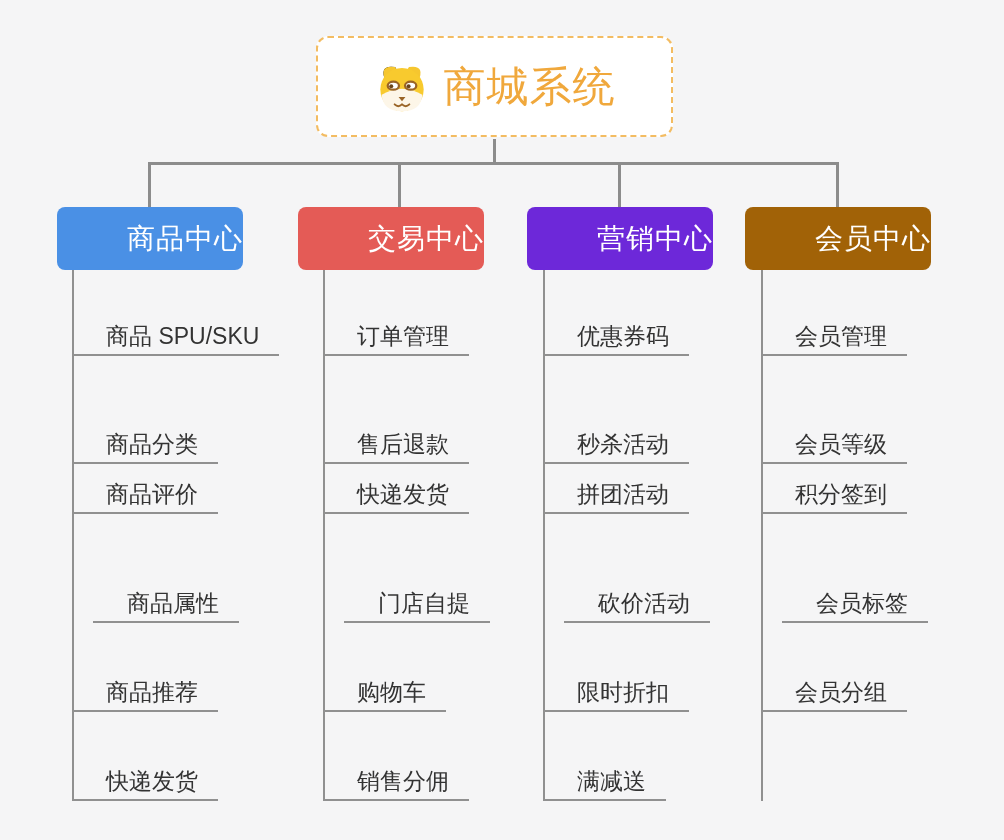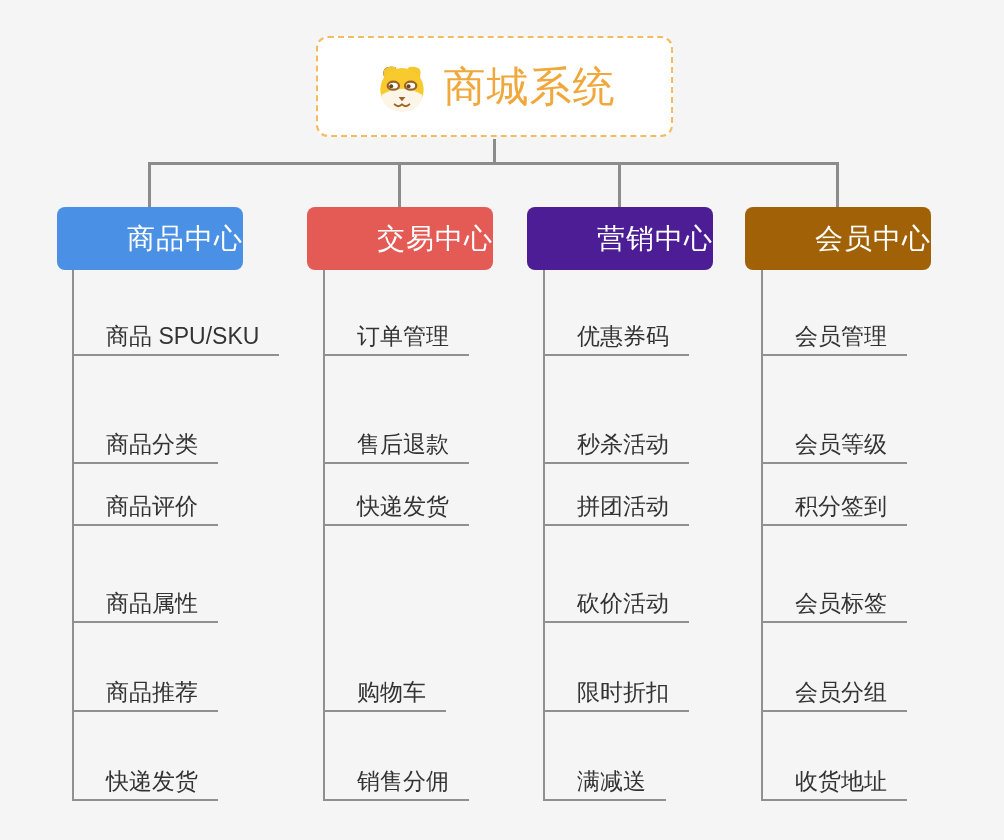--- a/index.html
+++ b/index.html
@@ -46,21 +46,21 @@
     position:absolute;
     top:207px;width:186px;height:63px;
     border-radius:8px;
     display:flex;align-items:center;justify-content:flex-end;
     color:#ffffff;
     font-size:28px;
     letter-spacing:1px;
     white-space:nowrap;
   }
   .branch-node.b0{left:57px;}
-  .branch-node.b1{left:307px;}
+  .branch-node.b1{left:298px;}
   .branch-node.b2{left:527px;}
   .branch-node.b3{left:745px;}
   
   .spine{position:absolute;top:270px;height:531px;width:2px;background:#909090;}
   .spine.s0{left:72px;}
   .spine.s1{left:323px;}
   .spine.s2{left:543px;}
   .spine.s3{left:761px;}
   
   .leaf{
@@ -75,22 +75,22 @@
     white-space:nowrap;
     width:max-content;
     text-align:right;
   }
   .leaf.c0{left:72px;}
   .leaf.c1{left:323px;}
   .leaf.c2{left:543px;}
   .leaf.c3{left:761px;}
   .leaf.r0{top:318px;}
   .leaf.r1{top:407px;margin-top:19px;}
-  .leaf.r2{top:488px;}
-  .leaf.r3{top:585px;}
+  .leaf.r2{top:476px;}
+  .leaf.r3{top:585px;margin-left:21px;}
   .leaf.r4{top:674px;}
   .leaf.r5{top:763px;}
 </style>
 </head>
 <body>
 
 <div class="canvas">
 
   <div class="line root-drop"></div>
   <div class="line bus"></div>
@@ -127,38 +127,38 @@
   <div class="leaf c0 r4">商品推荐</div>
   <div class="leaf c0 r5">快递发货</div>
 
   <div class="branch-node b1" style="background: rgb(228, 91, 86);">
     <span>交易中心</span>
   </div>
   <div class="spine s1"></div>
   <div class="leaf c1 r0">订单管理</div>
   <div class="leaf c1 r1">售后退款</div>
   <div class="leaf c1 r2">快递发货</div>
+  <div class="leaf c1 r3">门店自提</div>
   <div class="leaf c1 r4">购物车</div>
   <div class="leaf c1 r5">销售分佣</div>
 
-  <div class="branch-node b2" style="background: #4c1d95;">
+  <div class="branch-node b2" style="background: #6d28d9;">
     <span>营销中心</span>
   </div>
   <div class="spine s2"></div>
   <div class="leaf c2 r0">优惠券码</div>
   <div class="leaf c2 r1">秒杀活动</div>
   <div class="leaf c2 r2">拼团活动</div>
   <div class="leaf c2 r3">砍价活动</div>
   <div class="leaf c2 r4">限时折扣</div>
   <div class="leaf c2 r5">满减送</div>
 
   <div class="branch-node b3" style="background: #a16207;">
     <span>会员中心</span>
   </div>
   <div class="spine s3"></div>
   <div class="leaf c3 r0">会员管理</div>
   <div class="leaf c3 r1">会员等级</div>
   <div class="leaf c3 r2">积分签到</div>
   <div class="leaf c3 r3">会员标签</div>
   <div class="leaf c3 r4">会员分组</div>
-  <div class="leaf c3 r5">收货地址</div>
 
 </div>
 
 </body></html>

